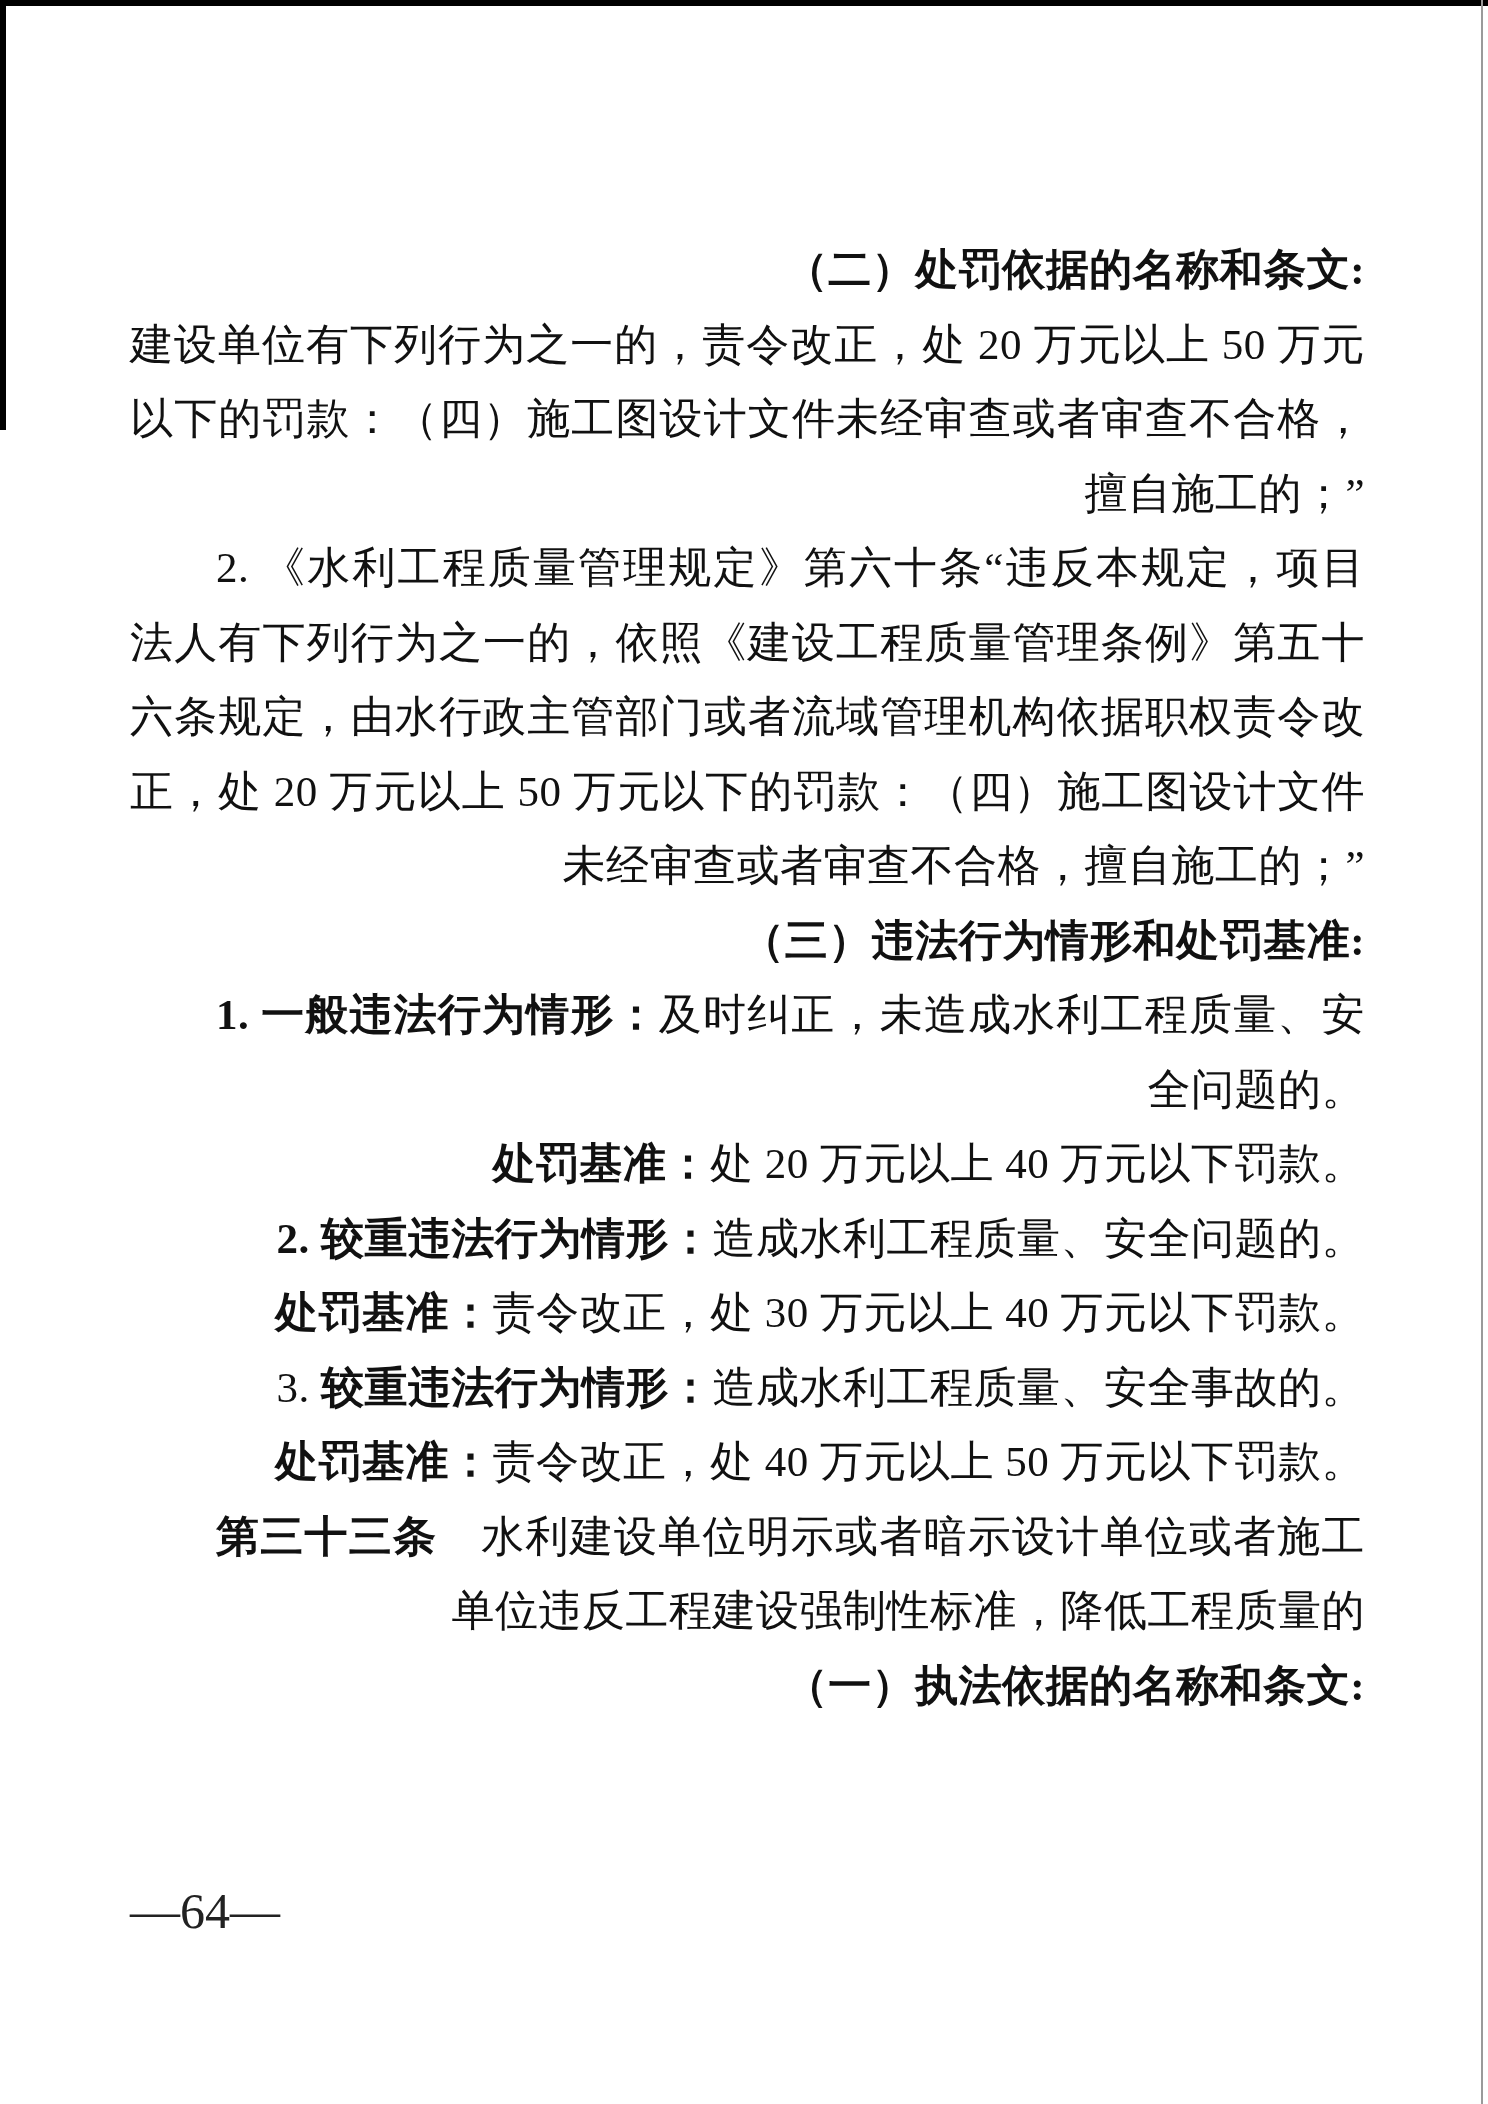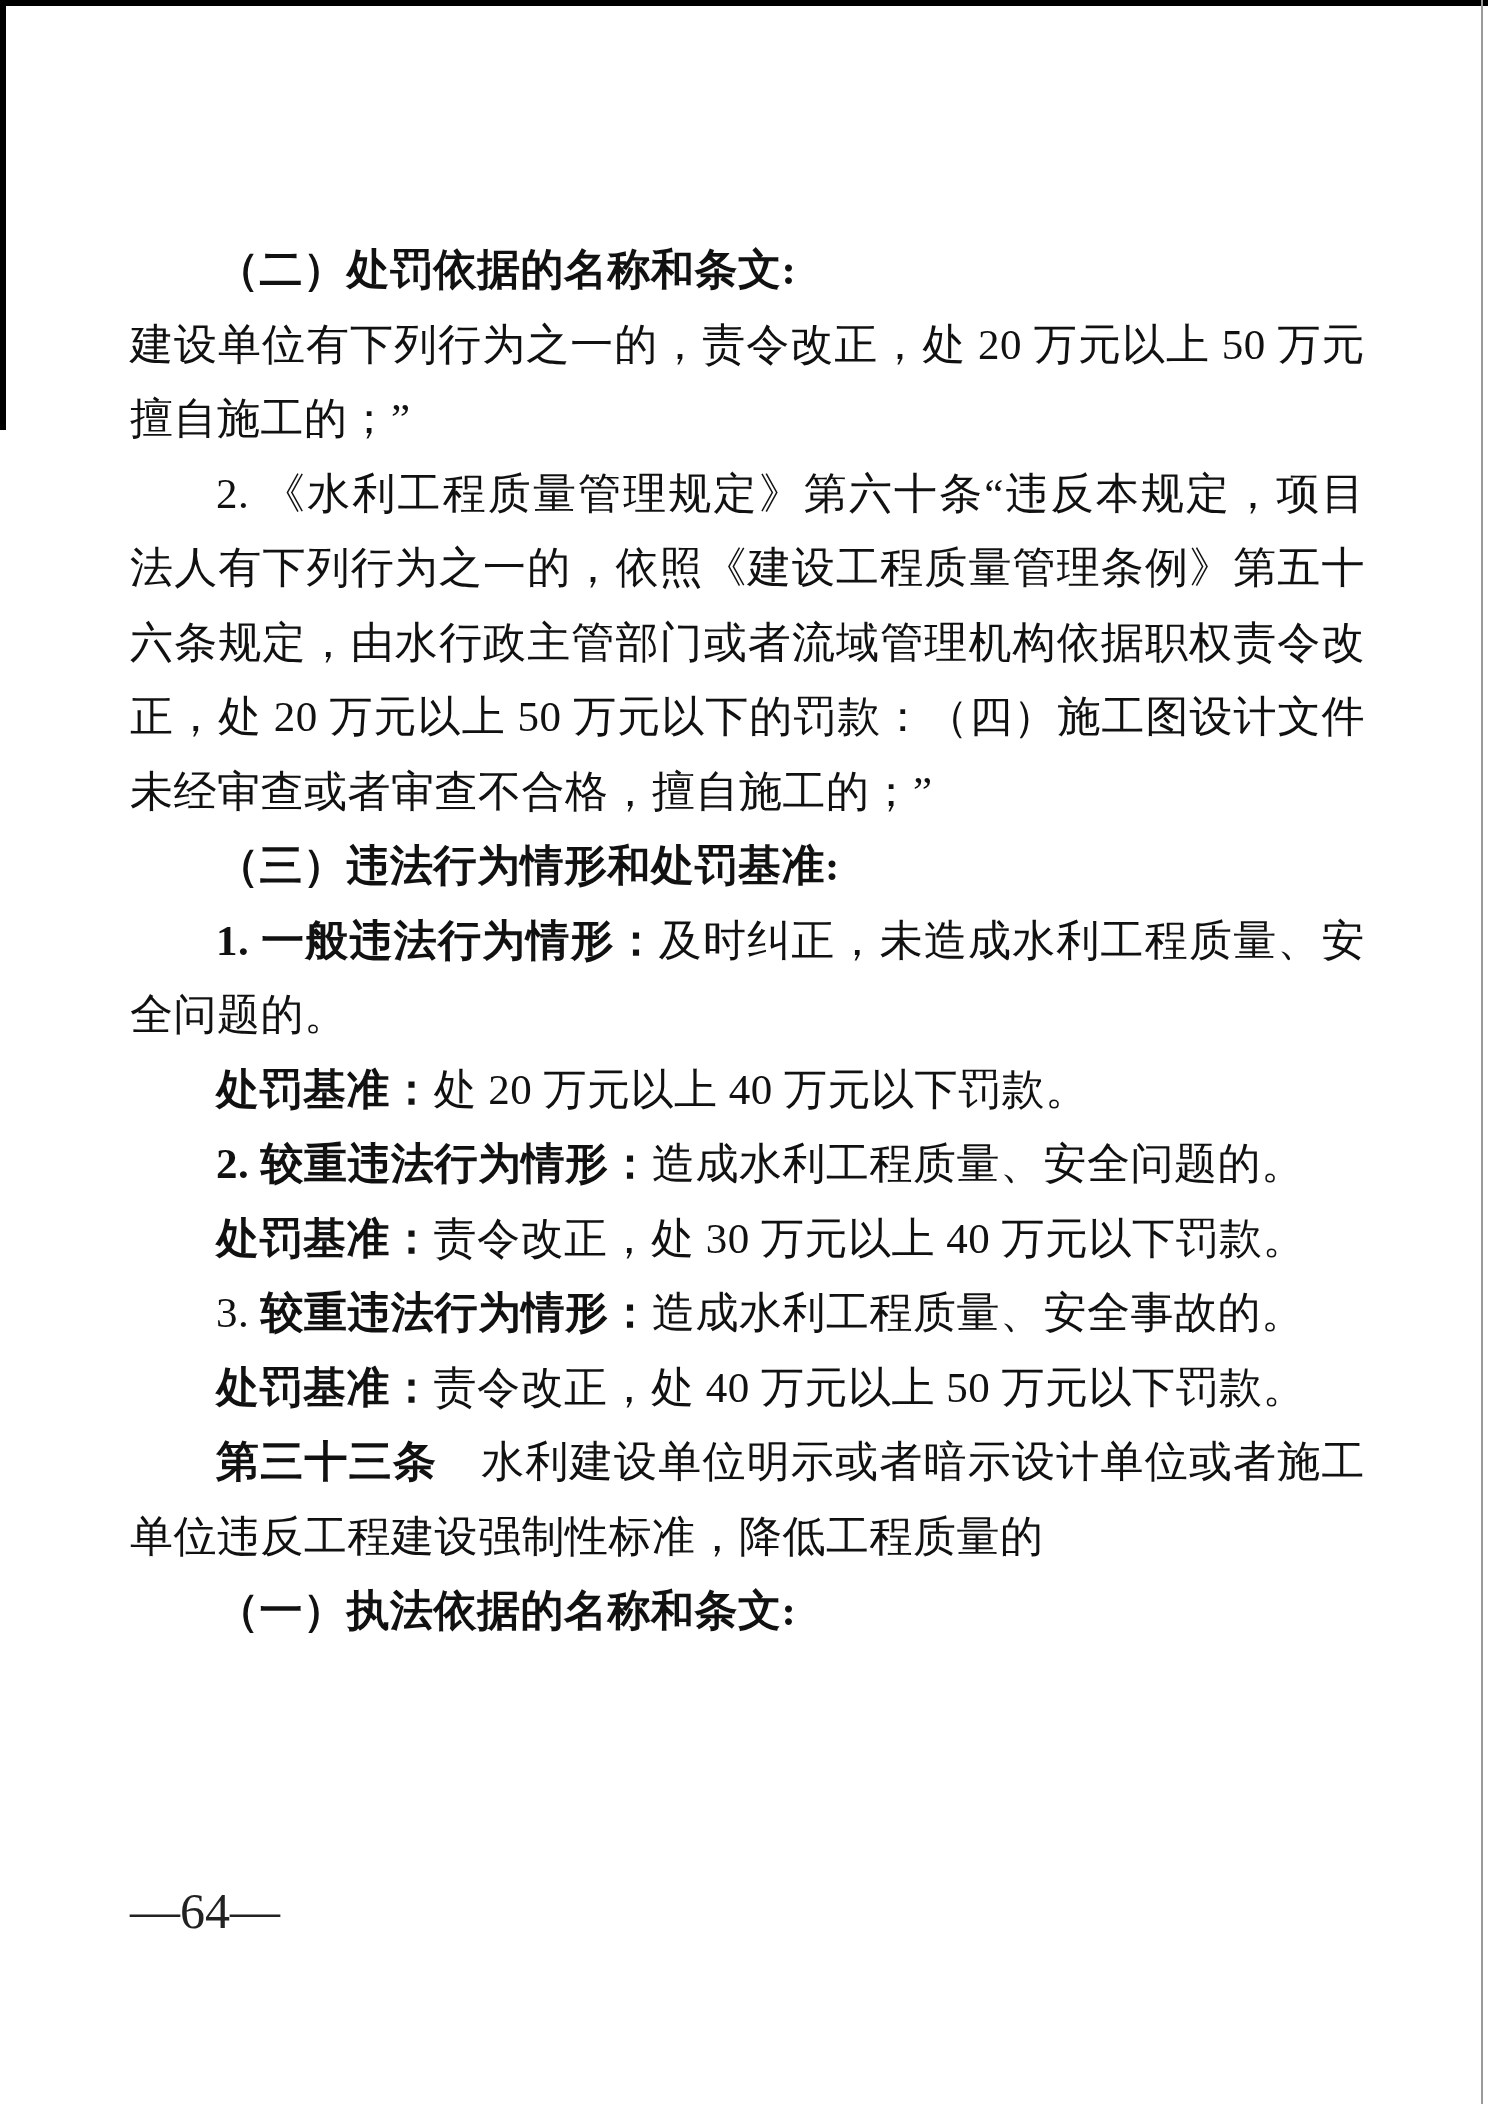--- a/index.html
+++ b/index.html
@@ -17,21 +17,21 @@
   .edge-left  { position: absolute; left: 0; top: 0; width: 6px; height: 430px; background: #000; }
   .edge-right { position: absolute; left: 1481px; top: 0; width: 2px; height: 2104px; background: #9a9a9a; }
 
   .text-column {
     position: absolute; left: 130px; top: 233px; width: 1235px;
   }
   .line {
     font-size: 43px;
     height: 74.5px;
     line-height: 74.5px;
-    text-align: left;
+    text-align: right;
     letter-spacing: 0.5px;
   }
   .line.ind  { text-indent: 2em; }
   .line.fill { text-align: justify; text-align-last: justify; }
   .b { font-weight: 700; }
   .r { font-weight: 400; }
 
   .footer {
     position: absolute; top: 1888px; left: 130px; width: 1235px;
     text-align: left;
@@ -43,20 +43,21 @@
 <body>
 
 <div class="page">
   <div class="edge-top"></div>
   <div class="edge-left"></div>
   <div class="edge-right"></div>
 
   <div class="text-column">
       <div class="line ind"><span class="b">（二）处罚依据的名称和条文:</span></div>
       <div class="line fill"><span class="r">建设单位有下列行为之一的，责令改正，处 20 万元以上 50 万元</span></div>
+      <div class="line fill"><span class="r">以下的罚款：（四）施工图设计文件未经审查或者审查不合格，</span></div>
       <div class="line"><span class="r">擅自施工的；”</span></div>
       <div class="line fill ind"><span class="r">2. 《水利工程质量管理规定》第六十条“违反本规定，项目</span></div>
       <div class="line fill"><span class="r">法人有下列行为之一的，依照《建设工程质量管理条例》第五十</span></div>
       <div class="line fill"><span class="r">六条规定，由水行政主管部门或者流域管理机构依据职权责令改</span></div>
       <div class="line fill"><span class="r">正，处 20 万元以上 50 万元以下的罚款：（四）施工图设计文件</span></div>
       <div class="line"><span class="r">未经审查或者审查不合格，擅自施工的；”</span></div>
       <div class="line ind"><span class="b">（三）违法行为情形和处罚基准:</span></div>
       <div class="line fill ind"><span class="b">1. 一般违法行为情形：</span><span class="r">及时纠正，未造成水利工程质量、安</span></div>
       <div class="line"><span class="r">全问题的。</span></div>
       <div class="line ind"><span class="b">处罚基准：</span><span class="r">处 20 万元以上 40 万元以下罚款。</span></div>

